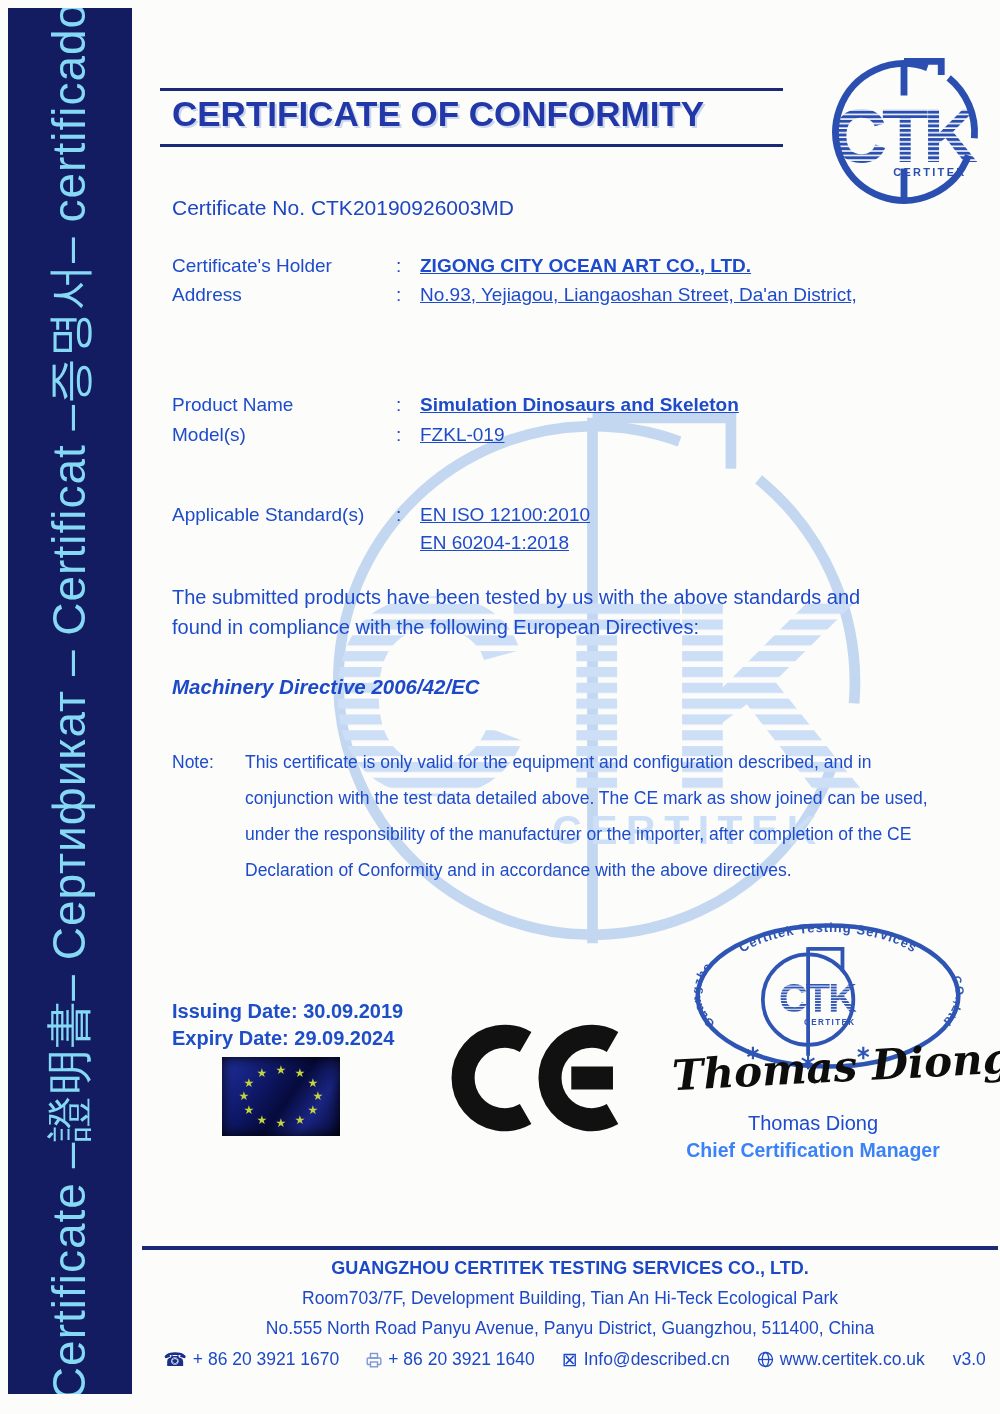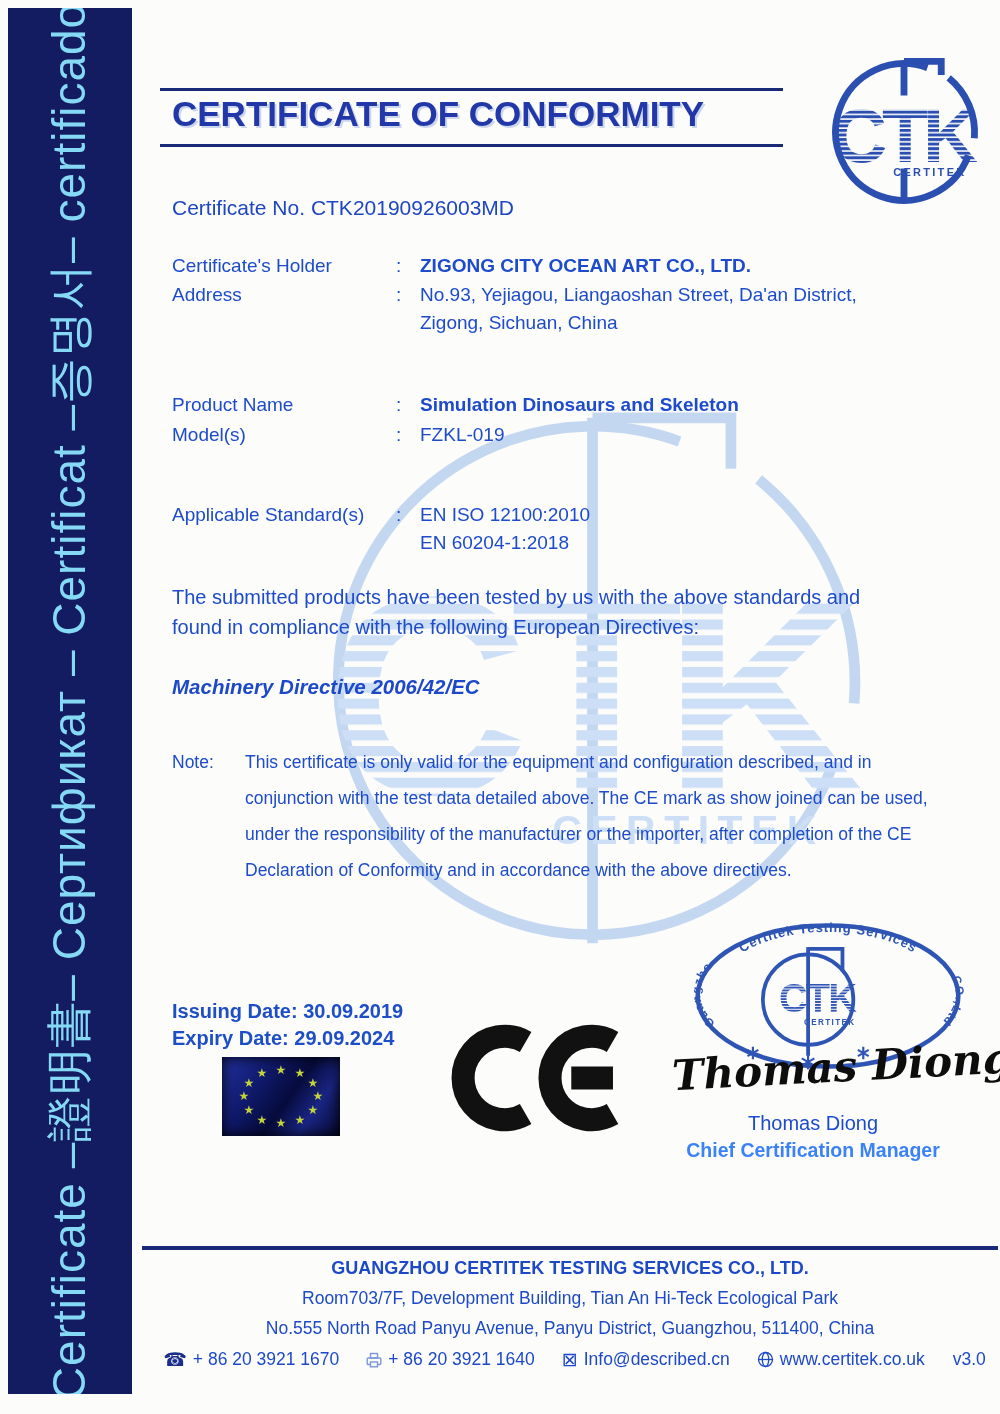--- a/index.html
+++ b/index.html
@@ -18,21 +18,21 @@
   .rule-top{top:88px;}
   .rule-mid{top:144px;}
   .title{position:absolute;left:172px;top:94px;z-index:2;font-size:35px;font-weight:bold;
         color:#2238a8;letter-spacing:0px;text-shadow:2px 2px 0 #ccd6ec;white-space:nowrap;}
   .cert-no{position:absolute;left:172px;top:157px;z-index:2;font-size:21px;color:#1e46c0;white-space:nowrap;margin-top:39px;}
   .ctk-logo{position:absolute;left:828px;top:56px;width:152px;height:152px;z-index:2;}
   
   .row{position:absolute;left:172px;z-index:2;display:flex;font-size:19px;color:#1d4bcb;line-height:28px;}
   .row .lbl{width:224px;flex:none;}
   .row .col{width:24px;flex:none;}
-  .row .val{white-space:nowrap;}
+  .row .val{white-space:nowrap;text-decoration:underline;}
   .bold{font-weight:bold;}
   .row-holder{top:252px;}
   .row-address{top:281px;}
   .row-product{top:391px;}
   .row-model{top:421px;}
   .row-standards{top:501px;}
   .statement{position:absolute;left:172px;top:582px;width:715px;z-index:2;
         font-size:20px;line-height:30px;color:#1d4bcb;}
   .directive{position:absolute;left:172px;top:675px;z-index:2;font-size:20.5px;
         font-weight:bold;font-style:italic;color:#1d49c8;white-space:nowrap;}
@@ -119,21 +119,20 @@
   <div class="row row-holder">
     <span class="lbl">Certificate's Holder</span>
     <span class="col">:</span>
     <span class="val bold">ZIGONG CITY OCEAN ART CO., LTD.</span>
   </div>
   <div class="row row-address">
     <span class="lbl">Address</span>
     <span class="col">:</span>
     <span class="val">
       <div>No.93, Yejiagou, Liangaoshan Street, Da'an District,</div>
-      <div>Zigong, Sichuan, China</div>
     </span>
   </div>
   <div class="row row-product">
     <span class="lbl">Product Name</span>
     <span class="col">:</span>
     <span class="val bold">Simulation Dinosaurs and Skeleton</span>
   </div>
   <div class="row row-model">
     <span class="lbl">Model(s)</span>
     <span class="col">:</span>

